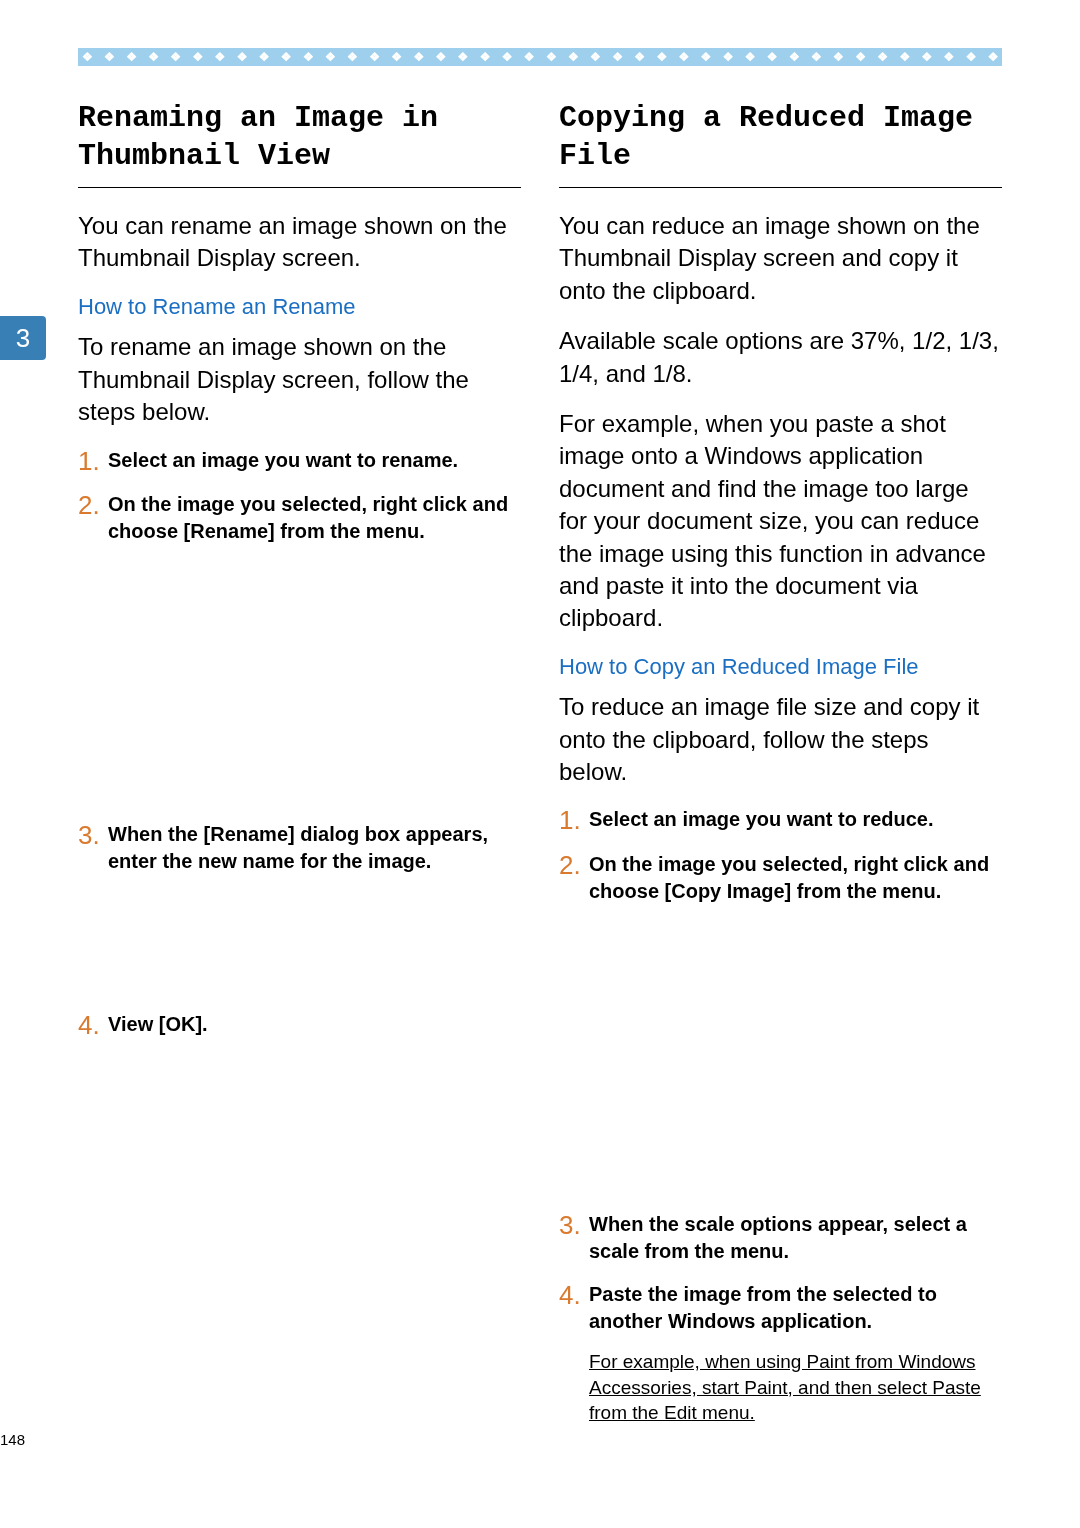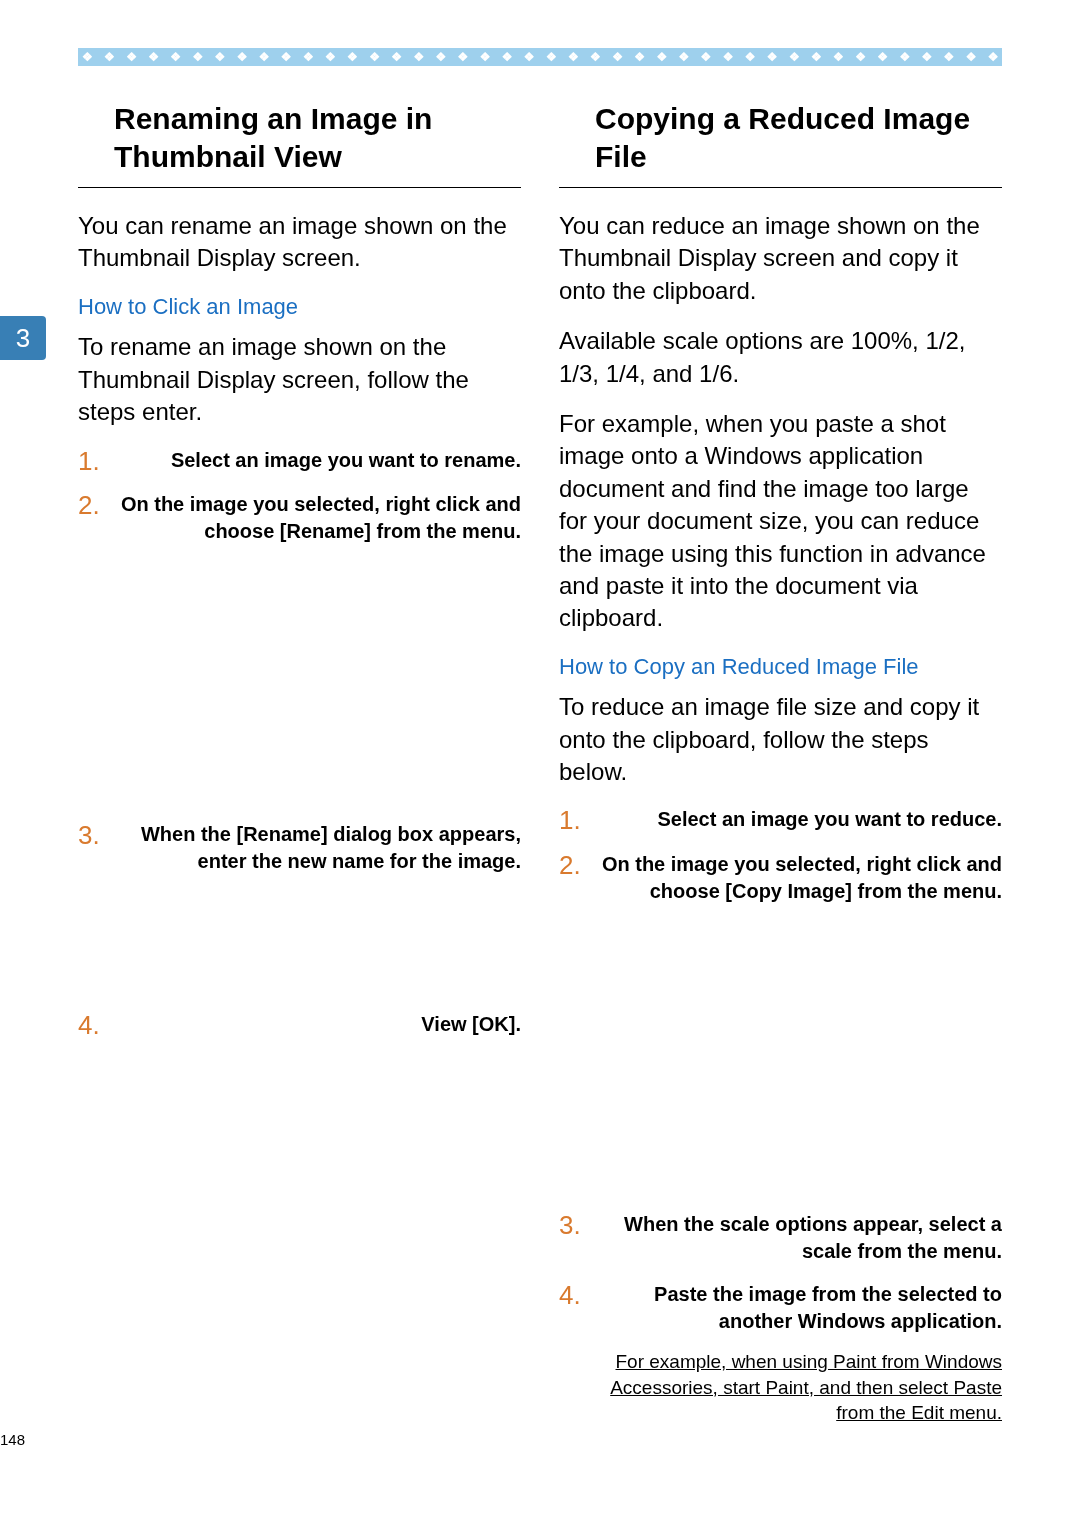--- a/index.html
+++ b/index.html
@@ -54,22 +54,21 @@
   }
   .col {
     flex: 1;
     min-width: 0;
   }
   h1.section-title {
     font-size: 30px;
     font-weight: 900;
     line-height: 1.25;
     margin-bottom: 12px;
-    font-family: Liberation Sans, sans-serif;
-    margin-left: 36px;
+    font-family: Liberation Mono, monospace;
   }
   .title-rule {
     border: none;
     border-top: 1px solid #000;
     margin-bottom: 22px;
   }
   p.body {
     font-size: 24px;
     line-height: 1.35;
     margin-bottom: 18px;
@@ -94,21 +93,20 @@
     font-size: 26px;
     font-weight: 400;
     min-width: 30px;
     line-height: 1.1;
   }
   .step .txt {
     font-size: 20px;
     font-weight: bold;
     line-height: 1.35;
     flex: 1;
-    text-align: right;
   }
   .step .note {
     font-size: 19px;
     font-weight: normal;
     line-height: 1.35;
     margin-top: 14px;
     text-decoration: underline;
   }
   .gap-large { height: 260px; }
   .gap-med   { height: 120px; }
@@ -132,22 +130,22 @@
   </div>
 
   <div class="chapter-tab">3</div>
 
   <div class="columns">
 
     <div class="col">
       <h1 class="section-title">Renaming an Image in Thumbnail View</h1>
       <hr class="title-rule">
       <p class="body">You can rename an image shown on the Thumbnail Display screen.</p>
-      <h2 class="sub">How to Click an Image</h2>
-      <p class="body">To rename an image shown on the Thumbnail Display screen, follow the steps enter.</p>
+      <h2 class="sub">How to Rename an Rename</h2>
+      <p class="body">To rename an image shown on the Thumbnail Display screen, follow the steps below.</p>
 
       <div class="steps">
         <div class="step">
           <div class="num">1.</div>
           <div class="txt">Select an image you want to rename.</div>
         </div>
         <div class="step">
           <div class="num">2.</div>
           <div class="txt">On the image you selected, right click and choose [Rename] from the menu.</div>
         </div>
@@ -165,21 +163,21 @@
           <div class="num">4.</div>
           <div class="txt">View [OK].</div>
         </div>
       </div>
     </div>
 
     <div class="col">
       <h1 class="section-title">Copying a Reduced Image File</h1>
       <hr class="title-rule">
       <p class="body">You can reduce an image shown on the Thumbnail Display screen and copy it onto the clipboard.</p>
-      <p class="body">Available scale options are 100%, 1/2, 1/3, 1/4, and 1/6.</p>
+      <p class="body">Available scale options are 37%, 1/2, 1/3, 1/4, and 1/8.</p>
       <p class="body">For example, when you paste a shot image onto a Windows application document and find the image too large for your document size, you can reduce the image using this function in advance and paste it into the document via clipboard.</p>
       <h2 class="sub">How to Copy an Reduced Image File</h2>
       <p class="body">To reduce an image file size and copy it onto the clipboard, follow the steps below.</p>
 
       <div class="steps">
         <div class="step">
           <div class="num">1.</div>
           <div class="txt">Select an image you want to reduce.</div>
         </div>
         <div class="step">

